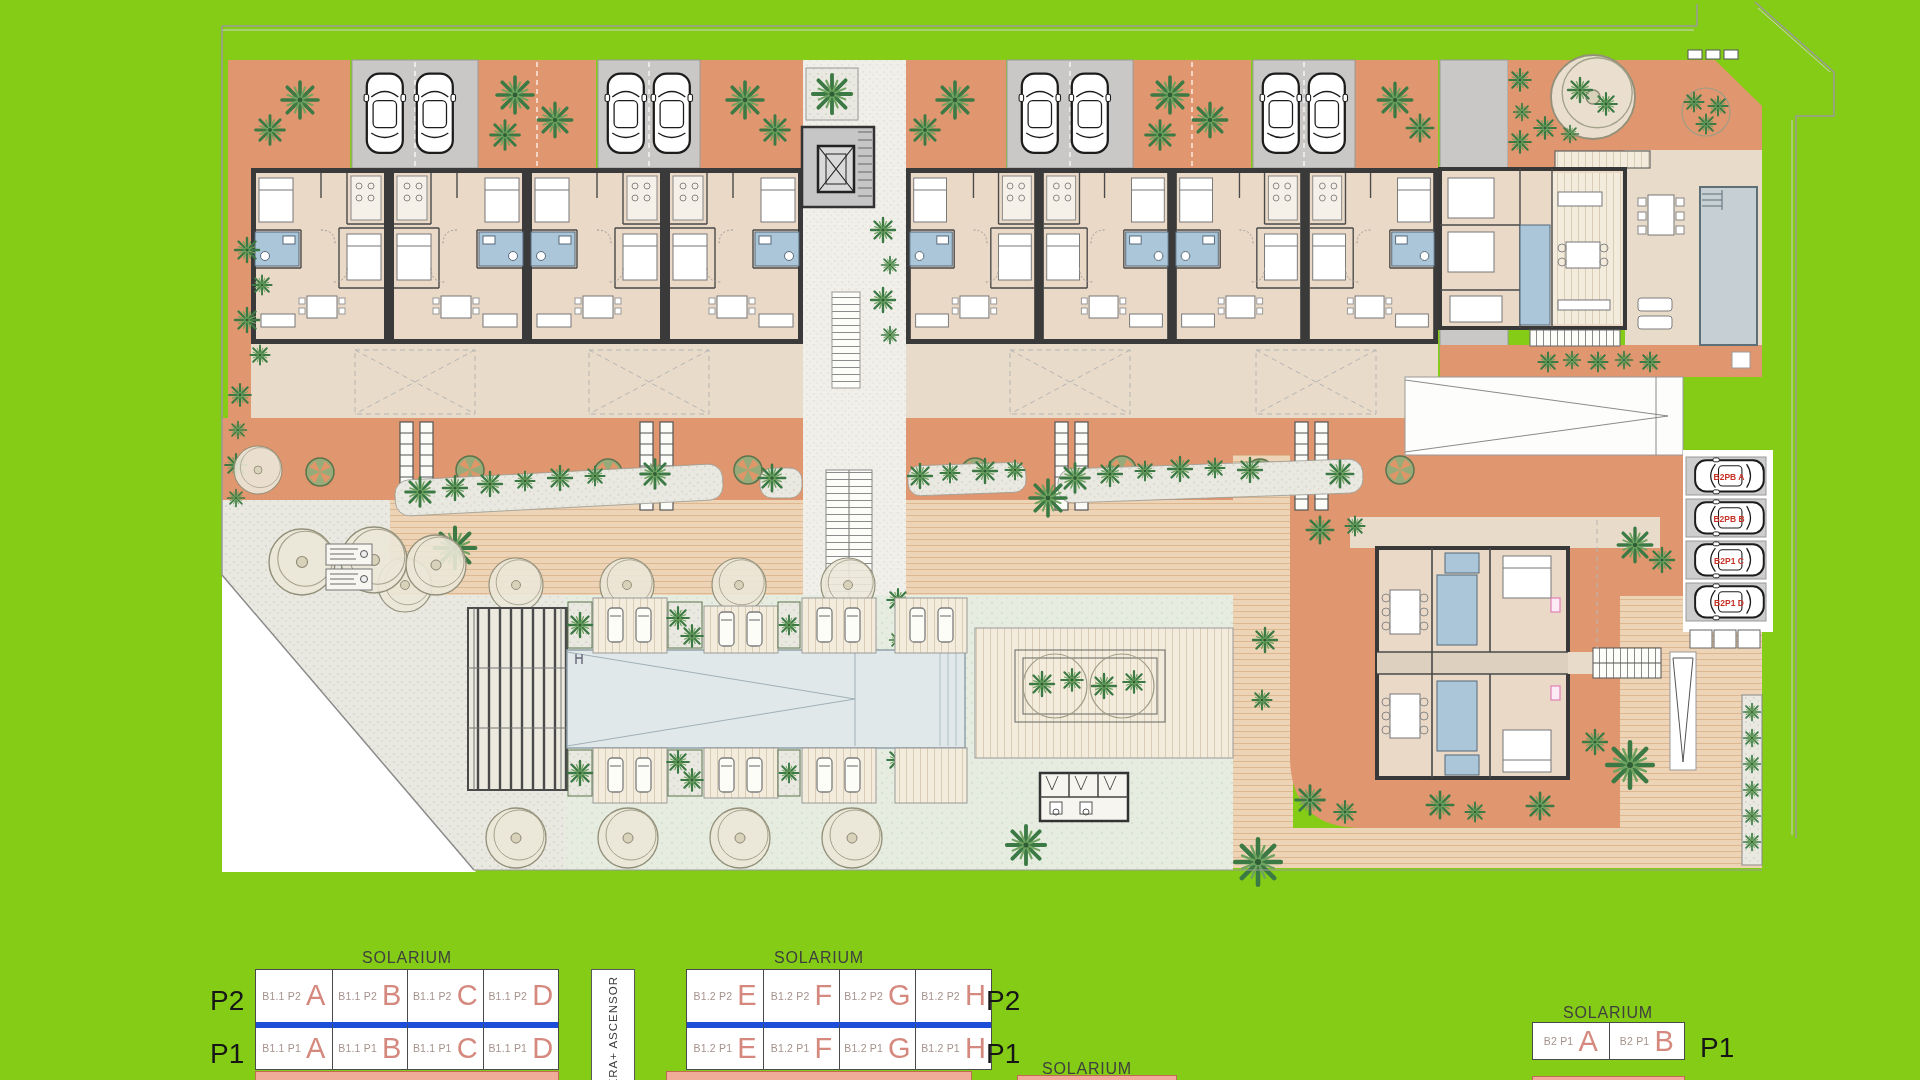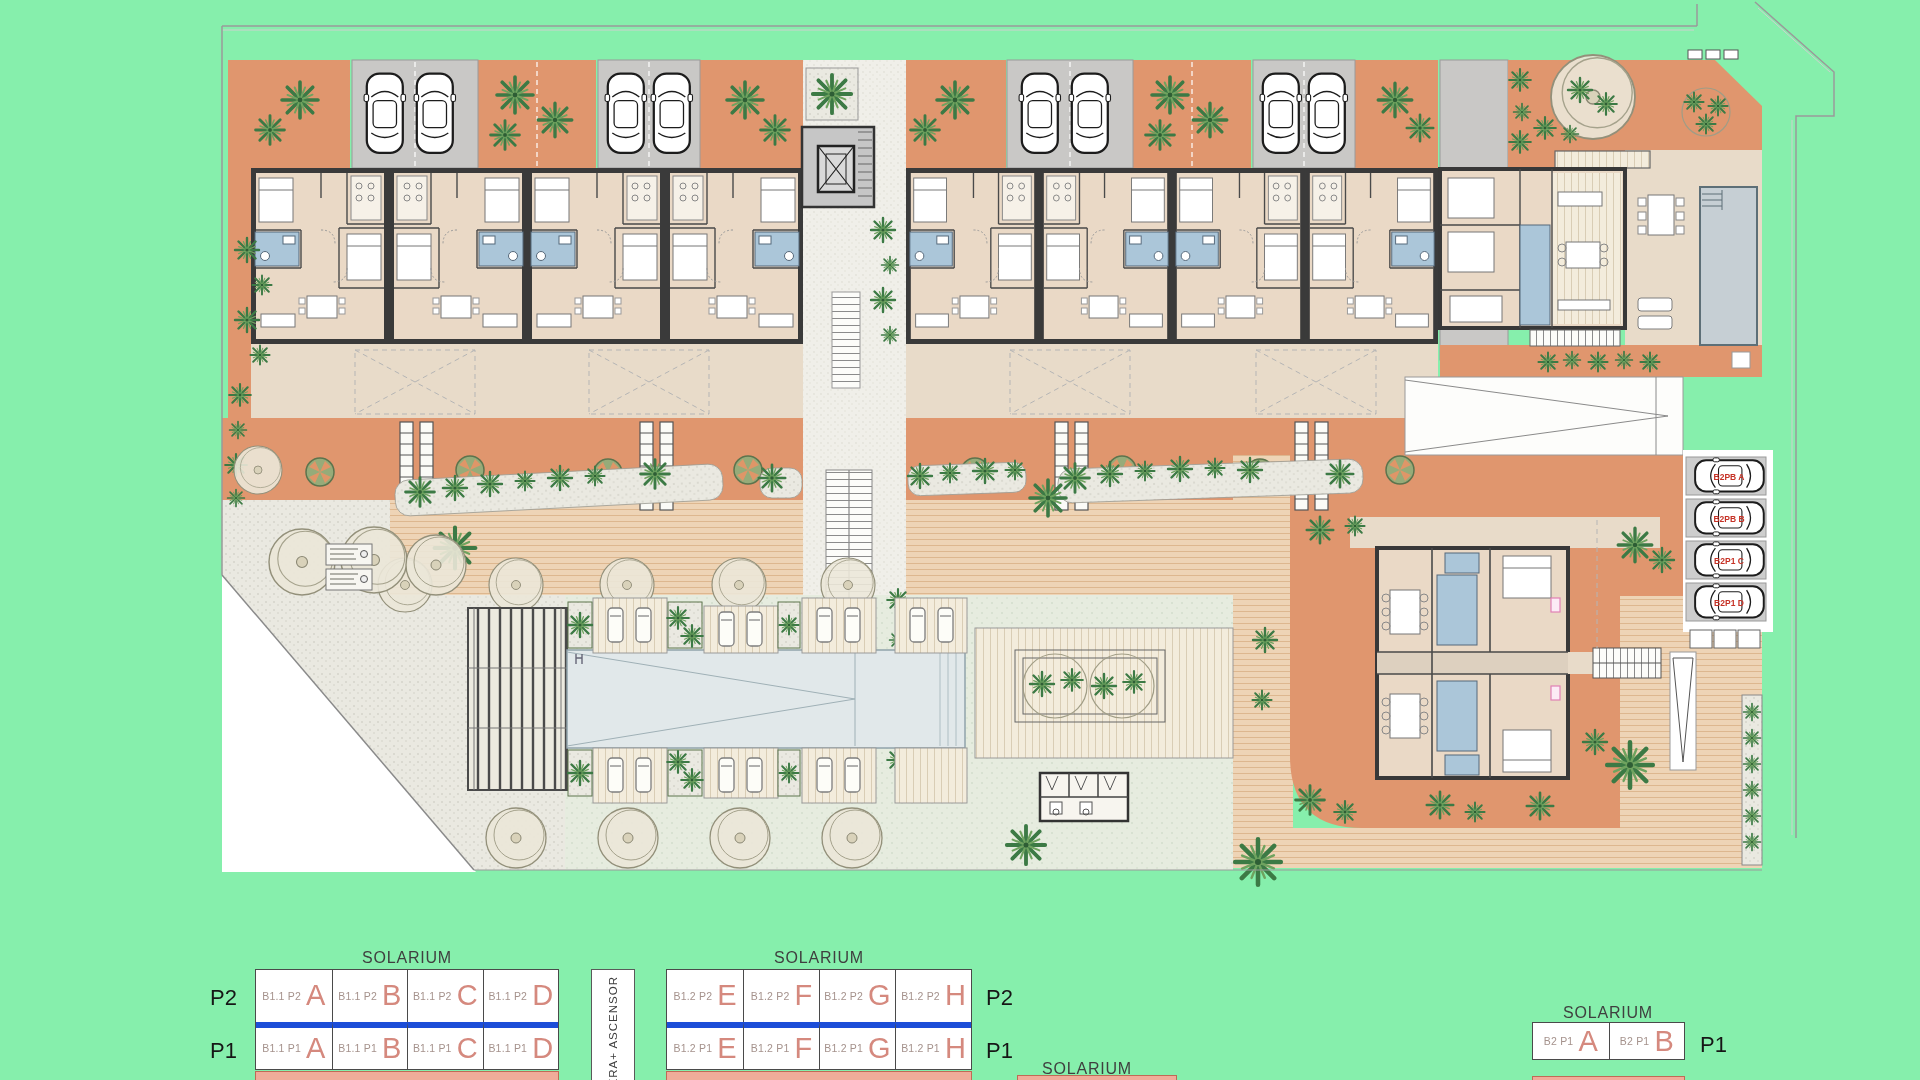--- a/index.html
+++ b/index.html
@@ -1,20 +1,20 @@
 <!DOCTYPE html>
 <html><head>
 <meta charset="utf-8">
 <style>
   html,body{margin:0;padding:0;background:#fff;}
-  #app{position:relative;width:1920px;height:1080px;overflow:hidden;background:#86efac;
+  #app{position:relative;width:1920px;height:1080px;overflow:hidden;background:#84cc16;
        font-family:"Liberation Sans",sans-serif;text-align:right;}
   #site-plan{position:absolute;left:0;top:0;}
   
-  .floor{position:absolute;font-size:22px;color:#161616;}
+  .floor{position:absolute;font-size:28px;color:#161616;}
   .solarium{position:absolute;font-size:16px;color:#3f3f3f;letter-spacing:.8px;transform:translateX(-50%);}
   .leg-table{position:absolute;border:1px solid #4a4a4a;display:grid;background:#fff;box-sizing:border-box;}
   .leg-cell{display:flex;align-items:center;justify-content:center;gap:5px;overflow:hidden;
             border-left:1px solid #4a4a4a;border-top:6px solid #1d4ed8;box-sizing:border-box;}
   .leg-cell.c0{border-left:none;}
   .leg-cell.r0{border-top:none;}
   .code{font-size:10.5px;color:#a5928c;letter-spacing:.2px;}
   .unit{font-size:29px;color:#d5897e;line-height:1;}
   .stub{position:absolute;background:#f0ac99;border:1px solid #c06a55;border-bottom:none;box-sizing:border-box;}
   .elev-box{position:absolute;left:591px;top:969px;width:44px;height:115px;border:1px solid #5a5a5a;
@@ -579,21 +579,21 @@
           <span class="unit">D</span>
         </div>
   </div>
   <div class="stub" style="left:255px;top:1071px;width:304px;height:9px;"></div>
 
   <div class="elev-box">
     <span class="elev-text">ESCALERA+ ASCENSOR</span>
   </div>
 
   <div class="solarium" style="left:819px;top:949px;">SOLARIUM</div>
-  <div class="leg-table" style="left:666px;top:969px;width:306px;height:101px;grid-template-columns:repeat(4,1fr);grid-template-rows:53fr 48fr;">
+  <div class="leg-table" style="left:686px;top:969px;width:306px;height:101px;grid-template-columns:repeat(4,1fr);grid-template-rows:53fr 48fr;">
     <div class="leg-cell r0 c0">
           <span class="code">B1.2 P2</span>
           <span class="unit">E</span>
         </div>
     <div class="leg-cell r0">
           <span class="code">B1.2 P2</span>
           <span class="unit">F</span>
         </div>
     <div class="leg-cell r0">
           <span class="code">B1.2 P2</span>

